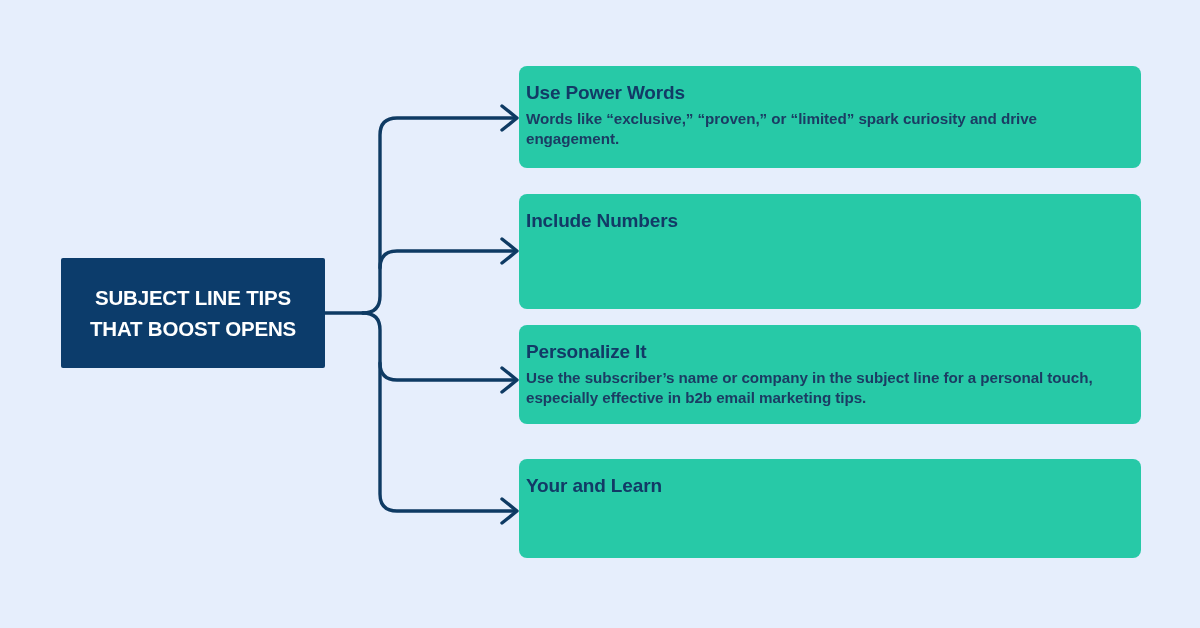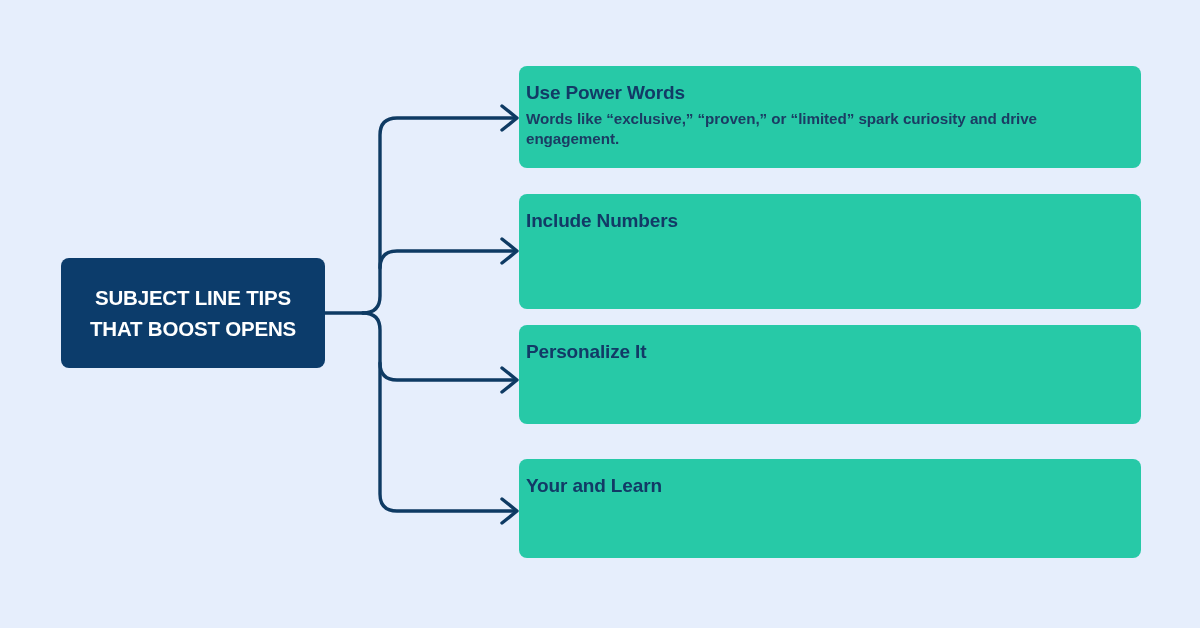--- a/index.html
+++ b/index.html
@@ -25,21 +25,21 @@
   }
 
   
   #root-node {
     position: absolute;
     left: 61px;
     top: 258px;
     width: 264px;
     height: 110px;
     background: #0c3c6b;
-    border-radius: 8px;
+    border-radius: 2px;
     display: flex;
     align-items: center;
     justify-content: center;
     text-align: center;
     padding: 0 14px;
   }
 
   #root-node-label {
     color: #ffffff;
     font-size: 20.5px;
@@ -119,19 +119,20 @@
     <div class="branch-title">Use Power Words</div>
     <div class="branch-desc">Words like “exclusive,” “proven,” or “limited” spark curiosity and drive engagement.</div>
   </div>
 
   <div class="branch-card" style="top:194px; height:115px;">
     <div class="branch-title">Include Numbers</div>
   </div>
 
   <div class="branch-card" style="top:325px; height:99px;">
     <div class="branch-title">Personalize It</div>
+    <div class="branch-desc">Use the subscriber’s name or company in the subject line for a personal touch, especially effective in b2b email marketing tips.</div>
   </div>
 
   <div class="branch-card" style="top:459px; height:99px;">
     <div class="branch-title">Your and Learn</div>
   </div>
 
 </div>
 
 </body></html>

